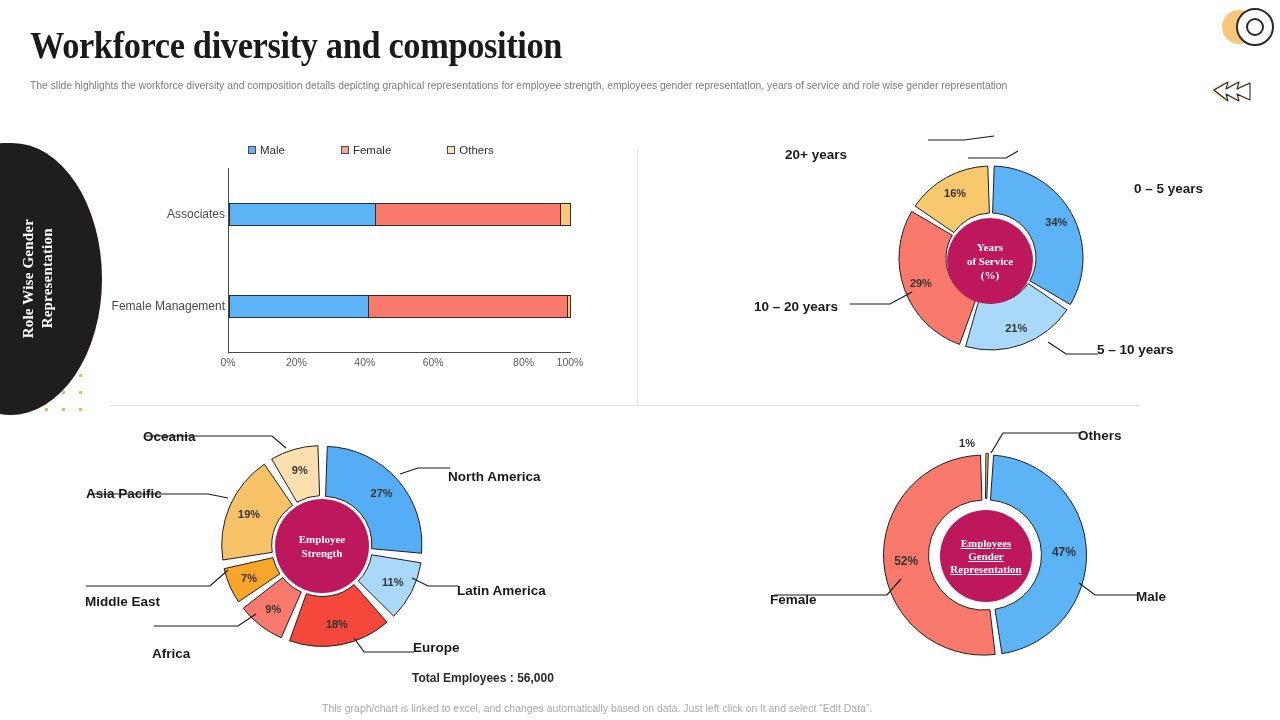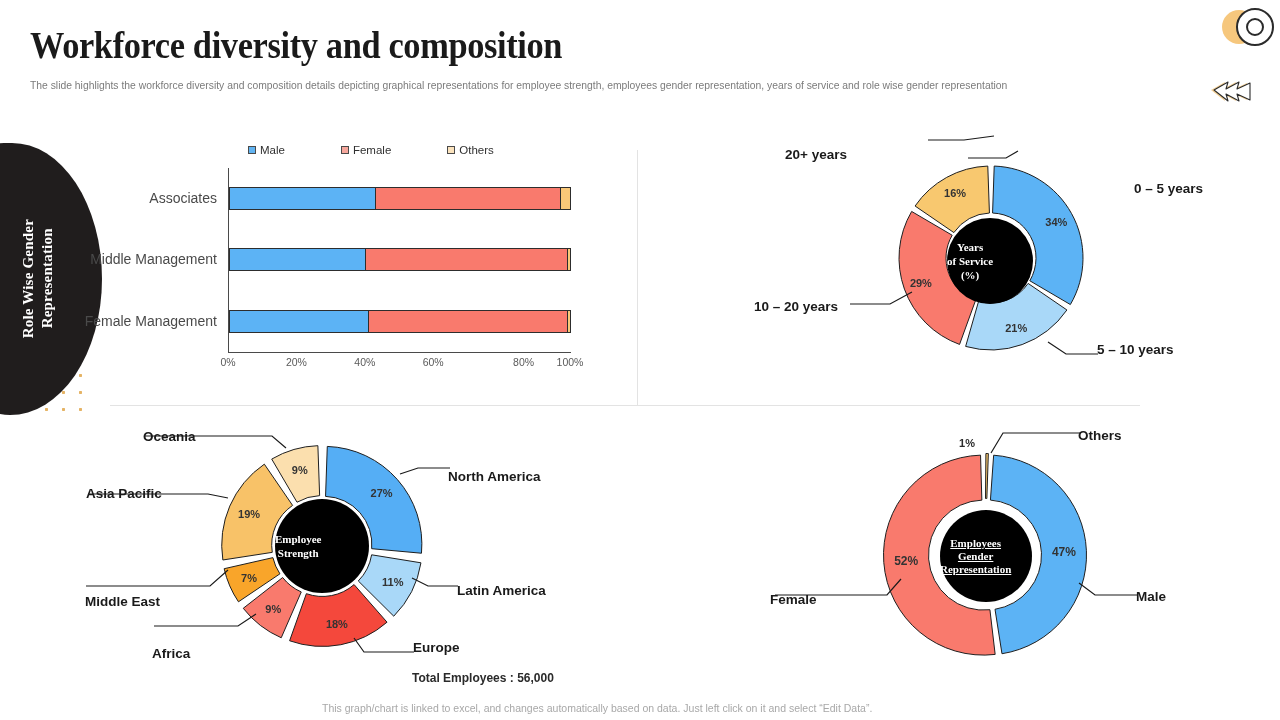--- a/index.html
+++ b/index.html
@@ -75,30 +75,30 @@
   .swatch{width:8px;height:8px;border:1px solid #4a4a4a;box-sizing:border-box;display:inline-block;}
   .sw-male{background:#62b4f2;}
   .sw-female{background:#f6a79d;}
   .sw-others{background:#fbe3bd;}
 
   .bc-plot{position:absolute;left:120px;top:24px;width:342px;height:184px;border-left:1.2px solid #4a4a4a;border-bottom:1.2px solid #4a4a4a;box-sizing:content-box;}
   .bc-rows{position:absolute;left:0;top:0;width:100%;height:100%;display:flex;flex-direction:column;justify-content:space-around;}
   .bc-row{height:23px;display:flex;position:relative;}
   .seg{height:100%;border:1px solid #2d2d2d;border-left:none;box-sizing:border-box;}
   .seg.first{border-left:1px solid #2d2d2d;}
-  .bc-cat{position:absolute;right:100%;top:0;height:23px;line-height:23px;padding-right:12px;font-size:14px;color:#4a4a4a;white-space:nowrap;}
+  .bc-cat{position:absolute;right:100%;top:0;height:23px;line-height:23px;padding-right:4px;font-size:12px;color:#4a4a4a;white-space:nowrap;}
   .bc-xaxis{position:absolute;left:120px;top:212px;width:342px;height:16px;}
   .bc-tick{position:absolute;transform:translateX(-50%);font-size:10.5px;color:#5a5a5a;white-space:nowrap;}
 
   
   .donut{position:absolute;}
   .donut svg{display:block;overflow:visible;}
   .hub{
-    position:absolute;border-radius:50%;background:#000000;color:#fff;
-    display:flex;align-items:center;justify-content:flex-start;text-align:center;
+    position:absolute;border-radius:50%;background:#be185d;color:#fff;
+    display:flex;align-items:center;justify-content:center;text-align:center;
     font-family:"Liberation Serif", serif;font-weight:bold;
   }
   .callout{position:absolute;font-size:13.5px;font-weight:bold;color:#1a1a1a;white-space:nowrap;}
 
   
   .total{
     position:absolute;left:412px;top:671px;font-size:12px;font-weight:bold;color:#2a2a2a;white-space:nowrap;
   }
   .note{
     position:absolute;left:322px;top:702px;font-size:10.5px;color:#a8a8a8;white-space:nowrap;
@@ -152,26 +152,20 @@
       </div>
     </div>
 
     <div class="bc-plot">
       <div class="bc-rows" id="bc-rows">
           <div class="bc-row">
             <div class="bc-cat">Associates</div>
             <div class="seg first" style="width: 43%; background: rgb(92, 179, 245);"></div>
             <div class="seg" style="width: 54%; background: rgb(249, 122, 109);"></div>
             <div class="seg" style="width: 3%; background: rgb(250, 200, 120);"></div>
-          </div>
-          <div class="bc-row">
-            <div class="bc-cat">Middle Management</div>
-            <div class="seg first" style="width: 40%; background: rgb(92, 179, 245);"></div>
-            <div class="seg" style="width: 59%; background: rgb(249, 122, 109);"></div>
-            <div class="seg" style="width: 1%; background: rgb(250, 200, 120);"></div>
           </div>
           <div class="bc-row">
             <div class="bc-cat">Female Management</div>
             <div class="seg first" style="width: 41%; background: rgb(92, 179, 245);"></div>
             <div class="seg" style="width: 58%; background: rgb(249, 122, 109);"></div>
             <div class="seg" style="width: 1%; background: rgb(250, 200, 120);"></div>
           </div>
         </div>
     </div>
     <div class="bc-xaxis" id="bc-xaxis">

